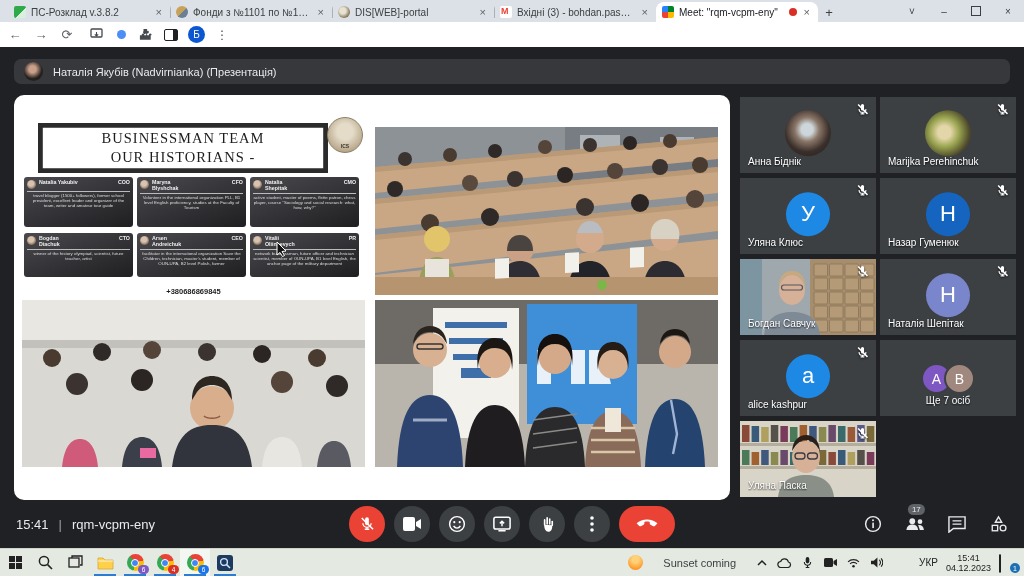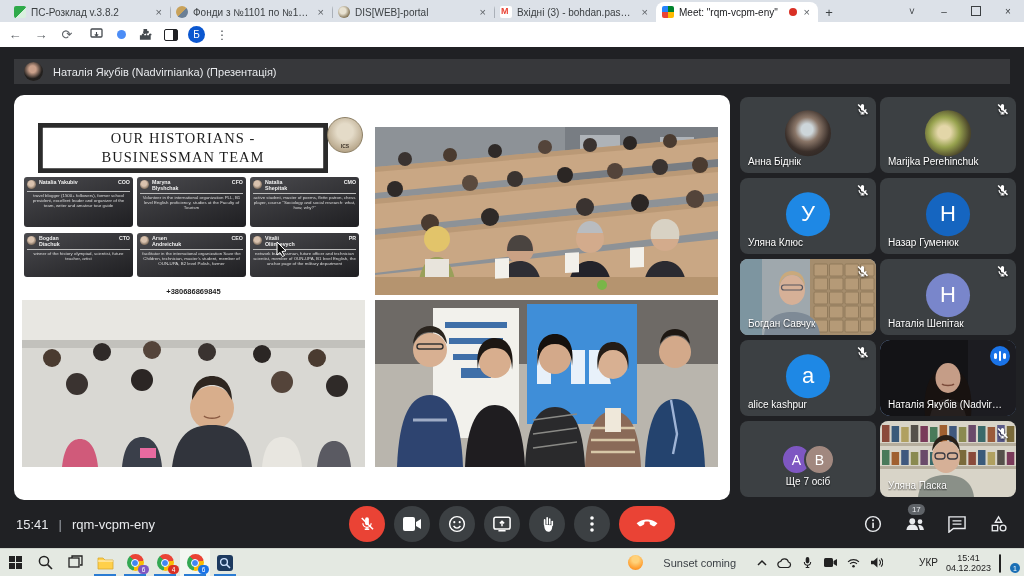--- a/index.html
+++ b/index.html
@@ -36,21 +36,21 @@
   .omni-ic{width:14px;height:14px;display:flex;align-items:center;justify-content:center;color:#5f6368;}
   #toolbar-right{display:flex;align-items:center;gap:9px;margin-left:10px;}
   .tb-ic{width:16px;height:16px;display:flex;align-items:center;justify-content:center;color:#454a4f;font-size:12px;}
   .ext-dot{width:9px;height:9px;border-radius:50%;background:#4c8df6;}
   .side-panel{width:12px;height:10px;border:1.5px solid #202124;border-radius:2px;position:relative;}
   .side-panel::after{content:"";position:absolute;right:0;top:0;bottom:0;width:4px;background:#202124;}
   #profile-avatar{width:17px;height:17px;border-radius:50%;background:#0b57d0;color:#fff;font-size:10px;display:flex;align-items:center;justify-content:center;}
 
   
   #meet{position:absolute;left:0;top:47px;width:1024px;height:501px;background:#202124;}
-  #banner{position:absolute;left:14px;right:14px;top:12px;height:25px;background:#37383b;border-radius:0;display:flex;align-items:center;gap:10px;padding-left:10px;}
+  #banner{position:absolute;left:14px;right:14px;top:12px;height:25px;background:#37383b;border-radius:7px;display:flex;align-items:center;gap:10px;padding-left:10px;}
   #banner-avatar{width:19px;height:19px;border-radius:50%;background:radial-gradient(circle at 45% 38%,#caa08a 22%,#23201e 60%);}
   #banner-text{font-size:11px;color:#e8eaed;}
 
   
   #slide-card{position:absolute;left:14px;top:48px;width:716px;height:405px;background:#fff;border-radius:10px;overflow:hidden;}
   .photo{position:absolute;}
   
   #team{position:absolute;left:8px;top:20px;width:343px;height:182px;background:#fff;}
   #team-frame{position:absolute;left:16px;top:8px;width:288px;height:48px;border:1.5px solid #2b2b2b;box-shadow:0 0 0 3px #fff,0 0 0 3.8px #2b2b2b inset;display:flex;flex-direction:column;align-items:center;justify-content:center;font-family:"Liberation Serif",serif;font-size:14.5px;letter-spacing:1px;color:#1d1d1d;line-height:19px;}
   #team-logo{position:absolute;right:2px;top:2px;width:36px;height:36px;border-radius:50%;background:radial-gradient(circle at 50% 40%,#e4dbc8 30%,#b7a68a 75%,#8d7b5f 100%);border:1px solid #8d8066;display:flex;align-items:flex-end;justify-content:center;font-size:5px;color:#3e342a;font-weight:bold;padding-bottom:3px;box-sizing:border-box;}
@@ -61,21 +61,21 @@
   .mname{font-size:5.3px;font-weight:bold;line-height:6px;width:40px;}
   .mrole{margin-left:auto;font-size:5.3px;font-weight:bold;}
   .mdesc{border-top:.5px solid #bbb;margin-top:1.5px;padding-top:1.5px;font-size:4.4px;line-height:5.2px;text-align:center;color:#ddd;}
   #team-footer{position:absolute;left:0;right:0;top:172px;text-align:center;color:#1d1d1d;}
   #team-footer .f1{font-size:7.5px;font-weight:bold;}
   #team-footer .f2{font-size:7.5px;font-weight:bold;}
 
   .tile-name{position:absolute;left:8px;bottom:6px;font-size:10px;color:#fff;text-shadow:0 1px 2px rgba(0,0,0,.85);max-width:118px;overflow:hidden;white-space:nowrap;text-overflow:ellipsis;}
   
   #tiles{position:absolute;left:740px;top:50px;width:276px;display:grid;grid-template-columns:136px 136px;gap:5px 4px;}
-  .tile{position:relative;width:136px;height:76px;background:#3c4043;border-radius:8px;overflow:hidden;}
+  .tile{position:relative;width:136px;height:76px;background:#3c4043;border-radius:0;overflow:hidden;}
   .tile.speaking{box-shadow:0 0 0 3px #8ab4f8 inset;border-radius:10px;}
   .init-circle{position:absolute;left:50%;top:50%;transform:translate(-50%,-54%);width:44px;height:44px;border-radius:50%;color:#fff;font-size:22px;display:flex;align-items:center;justify-content:center;}
   .photo-circle{position:absolute;left:50%;top:50%;transform:translate(-50%,-54%);width:46px;height:46px;border-radius:50%;}
   .pc-anna{background:radial-gradient(circle at 48% 42%,#cdd6da 16%,#8a7668 34%,#3a2f2a 62%,#23201e 100%);}
   .pc-marijka{background:radial-gradient(circle at 42% 48%,#e3d6a8 18%,#97a24e 42%,#4f4a2c 70%,#2c2418 100%);}
   .mic-off{position:absolute;right:6px;top:5px;width:15px;height:15px;filter:drop-shadow(0 1px 1px rgba(0,0,0,.7));}
   .audio-ind{position:absolute;right:6px;top:6px;width:20px;height:20px;border-radius:50%;background:#1a73e8;display:flex;align-items:center;justify-content:center;gap:2px;}
   .audio-ind i{width:2.5px;background:#fff;border-radius:2px;display:block;}
   .audio-ind i:nth-child(1){height:6px;}.audio-ind i:nth-child(2){height:10px;}.audio-ind i:nth-child(3){height:6px;}
   .vid{position:absolute;inset:0;width:100%;height:100%;}
@@ -198,22 +198,22 @@
 
     <div id="banner">
       <span id="banner-avatar"></span>
       <span id="banner-text">Наталія Якубів (Nadvirnianka) (Презентація)</span>
     </div>
 
     <div id="slide-card">
 
       <div id="team">
         <div id="team-frame">
+          <span>BUSINESSMAN TEAM</span>
           <span>OUR HISTORIANS -</span>
-          <span>BUSINESSMAN TEAM</span>
         </div>
         <div id="team-logo">ICS</div>
         <div id="members-grid">
             <div class="mcard">
     <div class="mhead">
       <span class="mphoto"></span>
       <span class="mname">Natalia Yakubiv</span>
       <span class="mrole">COO</span>
     </div>
     <div class="mdesc">travel blogger (1500+ followers), former school president, excellent leader and organizer of the team, writer and amateur tour guide</div>
@@ -492,36 +492,20 @@
         <div class="tile">
           <div class="init-circle" style="background: rgb(30, 136, 229);">a</div>
           <span class="tile-name">alice kashpur</span>
           <svg class="mic-off" viewBox="0 0 24 24">
   <path d="M12 3a2.5 2.5 0 0 1 2.5 2.5V11A2.5 2.5 0 0 1 12 13.5 2.5 2.5 0 0 1 9.5 11V5.5A2.5 2.5 0 0 1 12 3z" fill="#fff"></path>
   <path d="M6.5 11a5.5 5.5 0 0 0 11 0" fill="none" stroke="#fff" stroke-width="1.7"></path>
   <path d="M12 16.5V19M9 19h6" stroke="#fff" stroke-width="1.7"></path>
   <path d="M5 4l15 15" stroke="#fff" stroke-width="2.4"></path>
           </svg>
         </div>
-        <div class="tile speaking">
-          <svg class="vid" viewBox="0 0 136 76" preserveAspectRatio="none">
-      <rect width="136" height="76" fill="#131316"></rect>
-            <rect x="88" width="48" height="76" fill="#1c1c21"></rect>
-      <path d="M45 76c-3-32 8-48 23-48s26 16 23 48z" fill="#181210"></path>
-      <ellipse cx="68" cy="38" rx="12.5" ry="15" fill="#c59d87"></ellipse>
-      <path d="M62 44c2 2 10 2 12 0" stroke="#7a4a3a" stroke-width="1.4" fill="none"></path>
-      <path d="M50 76c3-13 9-17 18-17s15 4 18 17z" fill="#26201f"></path>
-          </svg>
-          <span class="tile-name">Наталія Якубів (Nadvirn…</span>
-          <span class="audio-ind">
-            <i></i>
-            <i></i>
-            <i></i>
-          </span>
-        </div>
         <div class="tile">
           <div class="ovf">
             <span class="ovf-c" style="background: rgb(126, 87, 194);">А</span>
             <span class="ovf-c" style="background: rgb(161, 136, 127);">В</span>
           </div>
           <span class="tile-name center">Ще 7 осіб</span>
         </div>
         <div class="tile">
           <svg class="vid" viewBox="0 0 136 76" preserveAspectRatio="none">
     <rect width="136" height="76" fill="#d8d4c8"></rect>

